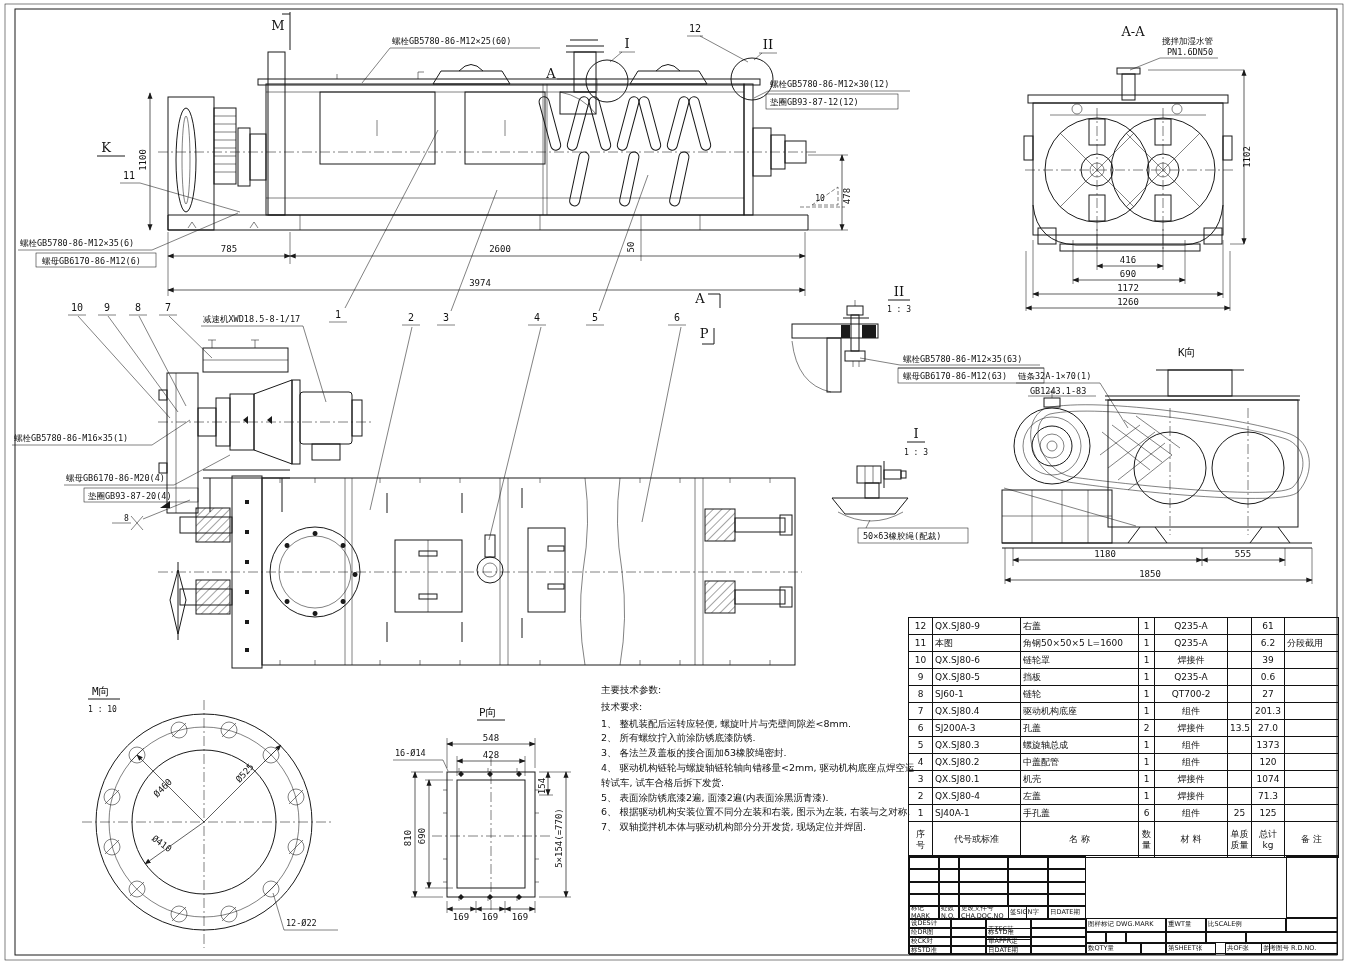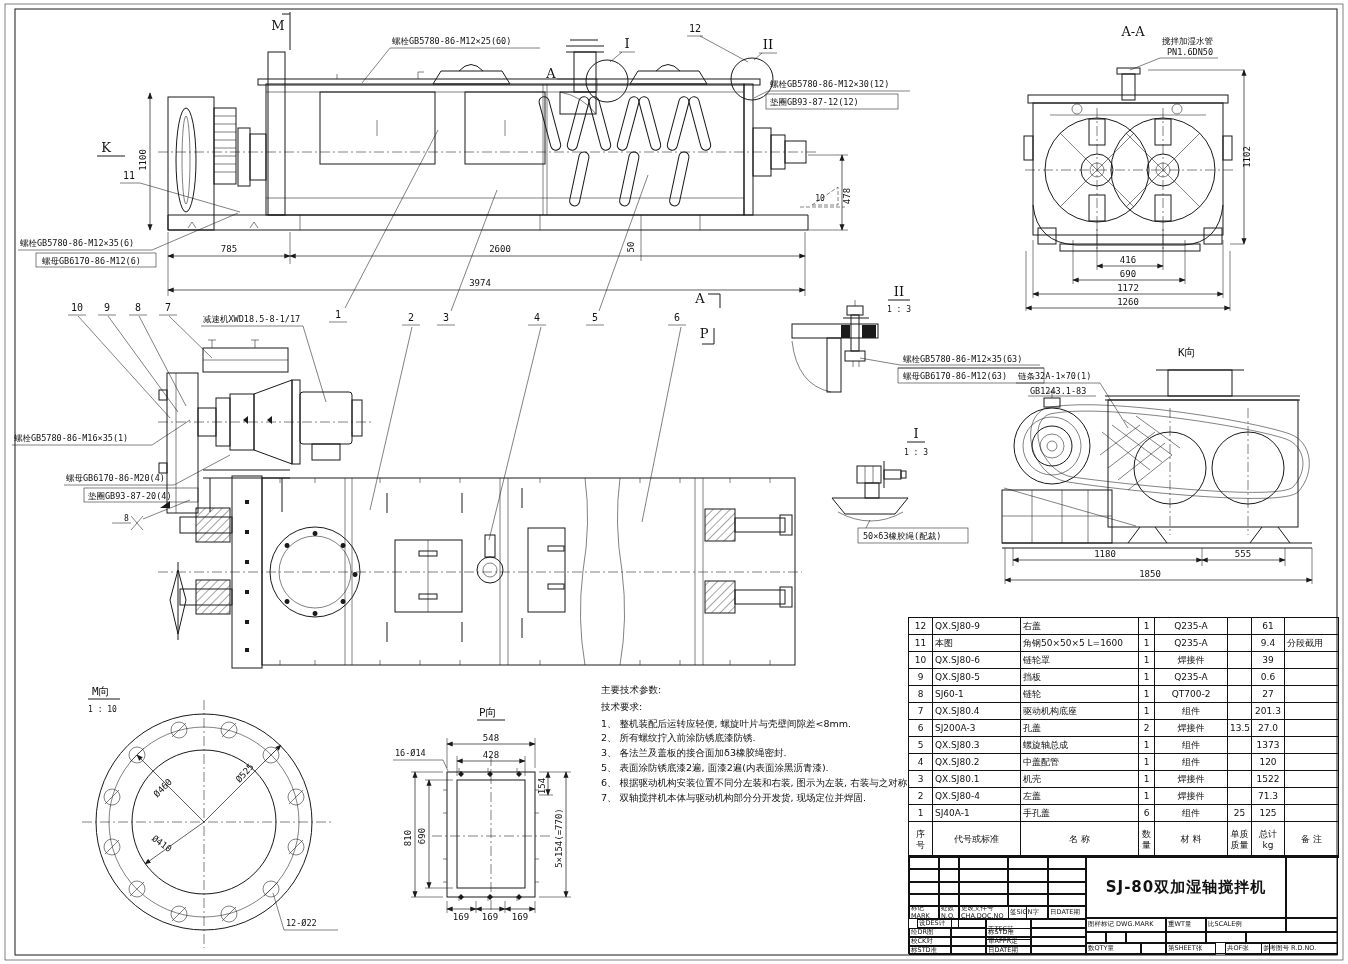--- a/index.html
+++ b/index.html
@@ -465,20 +465,21 @@
 </svg>
 
 <div class="notes">
   <div class="hd">主要技术参数:</div>
   <div class="hd" style="">技术要求:</div>
   <div>
 
   <div>1、 整机装配后运转应轻便, 螺旋叶片与壳壁间隙差&lt;8mm.</div>
         <div>2、 所有螺纹拧入前涂防锈底漆防锈.</div>
         <div>3、 各法兰及盖板的接合面加δ3橡胶绳密封.</div>
+        <div>4、 驱动机构链轮与螺旋轴链轮轴向错移量&lt;2mm, 驱动机构底座点焊空运转试车, 试车合格后拆下发货.</div>
         <div>5、 表面涂防锈底漆2遍, 面漆2遍(内表面涂黑沥青漆).</div>
         <div>6、 根据驱动机构安装位置不同分左装和右装, 图示为左装, 右装与之对称.</div>
         <div>7、 双轴搅拌机本体与驱动机构部分分开发货, 现场定位并焊固.</div>
       </div>
 </div>
 
 <table class="parts">
   <colgroup>
     <col style="width:24px">
         <col style="width:88px">
@@ -501,21 +502,21 @@
       <td class="ctr">61</td>
       <td></td>
     </tr>
         <tr>
       <td class="ctr">11</td>
       <td>本图</td>
       <td>角钢50×50×5 L=1600</td>
       <td class="ctr">1</td>
       <td class="ctr">Q235-A</td>
       <td class="ctr"></td>
-      <td class="ctr">9.4</td>
+      <td class="ctr">6.2</td>
       <td>分段截用</td>
     </tr>
         <tr>
       <td class="ctr">10</td>
       <td>QX.SJ80-6</td>
       <td>链轮罩</td>
       <td class="ctr">1</td>
       <td class="ctr">焊接件</td>
       <td class="ctr"></td>
       <td class="ctr">39</td>
@@ -581,21 +582,21 @@
       <td class="ctr">120</td>
       <td></td>
     </tr>
         <tr>
       <td class="ctr">3</td>
       <td>QX.SJ80.1</td>
       <td>机壳</td>
       <td class="ctr">1</td>
       <td class="ctr">焊接件</td>
       <td class="ctr"></td>
-      <td class="ctr">1522</td>
+      <td class="ctr">1074</td>
       <td></td>
     </tr>
         <tr>
       <td class="ctr">2</td>
       <td>QX.SJ80-4</td>
       <td>左盖</td>
       <td class="ctr">1</td>
       <td class="ctr">焊接件</td>
       <td class="ctr"></td>
       <td class="ctr">71.3</td>
@@ -652,38 +653,37 @@
   <div class="cell" style="left:50px;top:38px;width:49px;height:12px"></div>
   <div class="cell" style="left:99px;top:38px;width:40px;height:12px"></div>
   <div class="cell" style="left:139px;top:38px;width:38px;height:12px"></div>
 
   <div class="cell" style="left:0;top:50px;width:30px;height:13px">标记MARK</div>
   <div class="cell" style="left:30px;top:50px;width:20px;height:13px">处数N.O.</div>
   <div class="cell" style="left:50px;top:50px;width:68px;height:13px">更改文件号CHA.DOC.NO</div>
   <div class="cell" style="left:99px;top:50px;width:40px;height:13px">签SIGN字</div>
   <div class="cell" style="left:139px;top:50px;width:38px;height:13px">日DATE期</div>
 
-  <div class="cell" style="left:8px;top:63px;width:42px;height:9px">设DES计</div>
+  <div class="cell" style="left:0;top:63px;width:42px;height:9px">设DES计</div>
   <div class="cell" style="left:42px;top:63px;width:35px;height:9px"></div>
   <div class="cell" style="left:77px;top:63px;width:45px;height:21px">工TEC艺</div>
   <div class="cell" style="left:122px;top:63px;width:55px;height:9px"></div>
   <div class="cell" style="left:0;top:72px;width:42px;height:9px">绘DR图</div>
   <div class="cell" style="left:42px;top:72px;width:35px;height:9px"></div>
   <div class="cell" style="left:77px;top:72px;width:45px;height:9px">标STD准</div>
   <div class="cell" style="left:122px;top:72px;width:55px;height:9px"></div>
   <div class="cell" style="left:0;top:81px;width:42px;height:9px">校CK对</div>
   <div class="cell" style="left:42px;top:81px;width:35px;height:9px"></div>
   <div class="cell" style="left:77px;top:81px;width:45px;height:9px">审APPR定</div>
   <div class="cell" style="left:122px;top:81px;width:55px;height:9px"></div>
   <div class="cell" style="left:0;top:90px;width:42px;height:9px">标STD准</div>
   <div class="cell" style="left:42px;top:90px;width:35px;height:9px"></div>
   <div class="cell" style="left:77px;top:90px;width:45px;height:9px">日DATE期</div>
   <div class="cell" style="left:122px;top:90px;width:55px;height:9px"></div>
 
-  <div class="cell ttl" style="left:177px;top:0;width:200px;height:62px">SJ-80双加湿轴搅拌机</div>
   <div class="cell" style="left:377px;top:0;width:52px;height:62px"></div>
   <div class="cell" style="left:177px;top:62px;width:80px;height:14px">图样标记 DWG.MARK</div>
   <div class="cell" style="left:257px;top:62px;width:40px;height:14px">重WT量</div>
   <div class="cell" style="left:297px;top:62px;width:80px;height:14px">比SCALE例</div>
   <div class="cell" style="left:377px;top:62px;width:52px;height:14px"></div>
   <div class="cell" style="left:177px;top:76px;width:20px;height:11px"></div>
   <div class="cell" style="left:197px;top:76px;width:20px;height:11px"></div>
   <div class="cell" style="left:217px;top:76px;width:40px;height:11px"></div>
   <div class="cell" style="left:257px;top:76px;width:40px;height:11px"></div>
   <div class="cell" style="left:297px;top:76px;width:40px;height:11px"></div>

